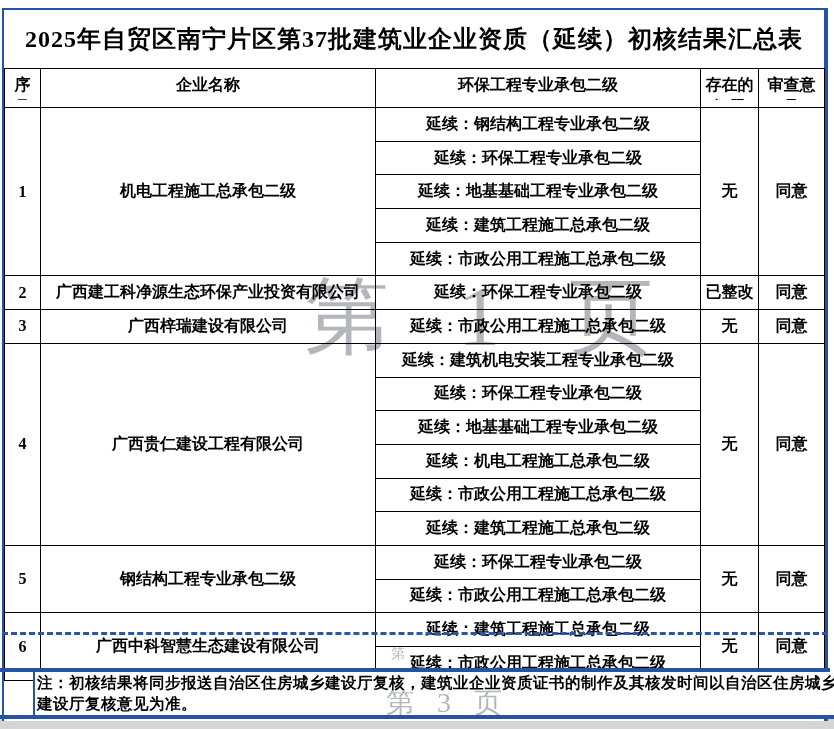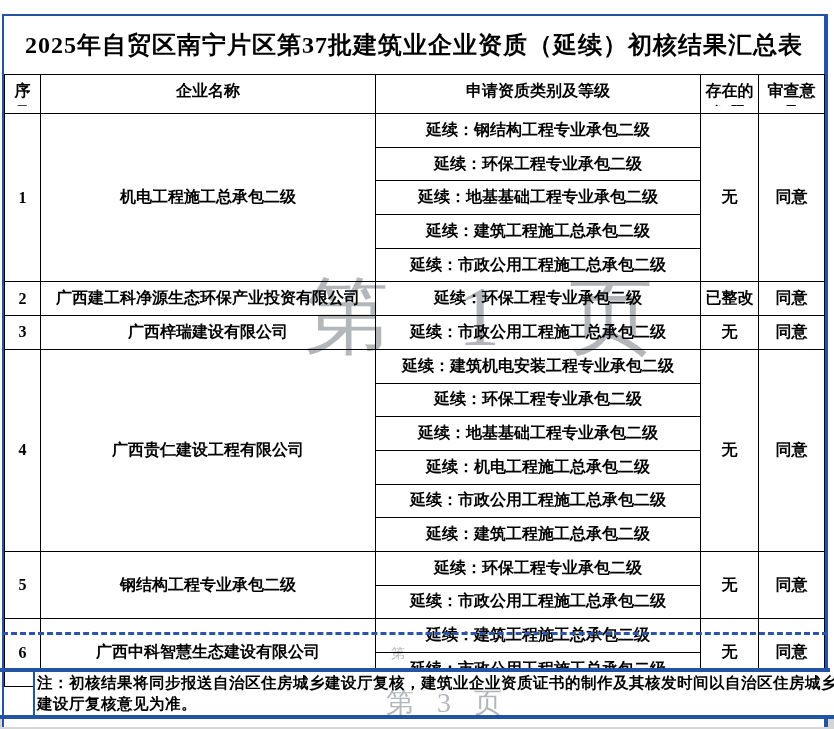--- a/index.html
+++ b/index.html
@@ -5,21 +5,21 @@
   html,body{margin:0;padding:0;}
   body{
     position:relative;
     width:834px;height:729px;
     background:#ffffff;
     font-family:"Liberation Serif","DejaVu Serif",serif;
     color:#000;
     overflow:hidden;
   }
   .page{
-    position:absolute;left:2px;top:14px;
+    position:absolute;left:2px;top:8px;
     width:826px;height:713px;
     box-sizing:border-box;
     border:2px solid #2353a4;
     border-right-width:4px;
     border-bottom-width:0;
     background:#fff;
     z-index:2;
   }
   .title-block{
     height:58px;
@@ -114,21 +114,21 @@
     </colgroup>
     <tbody id="table-body">
       <tr class="hdr">
         <th>
             <span class="hdr-clip"><span>序号</span></span>
           </th>
         <th>
             <span class="hdr-clip"><span>企业名称</span></span>
           </th>
         <th>
-            <span class="hdr-clip"><span>申请资质类别及等级</span></span>
+            <span class="hdr-clip"><span>环保工程专业承包二级</span></span>
           </th>
         <th>
             <span class="hdr-clip"><span>存在的</span><br><span>问题</span></span>
           </th>
         <th>
             <span class="hdr-clip"><span>审查意</span><br><span>见</span></span>
           </th>
       </tr>
     <tr class="qrow">
           <td rowspan="5">1</td>

